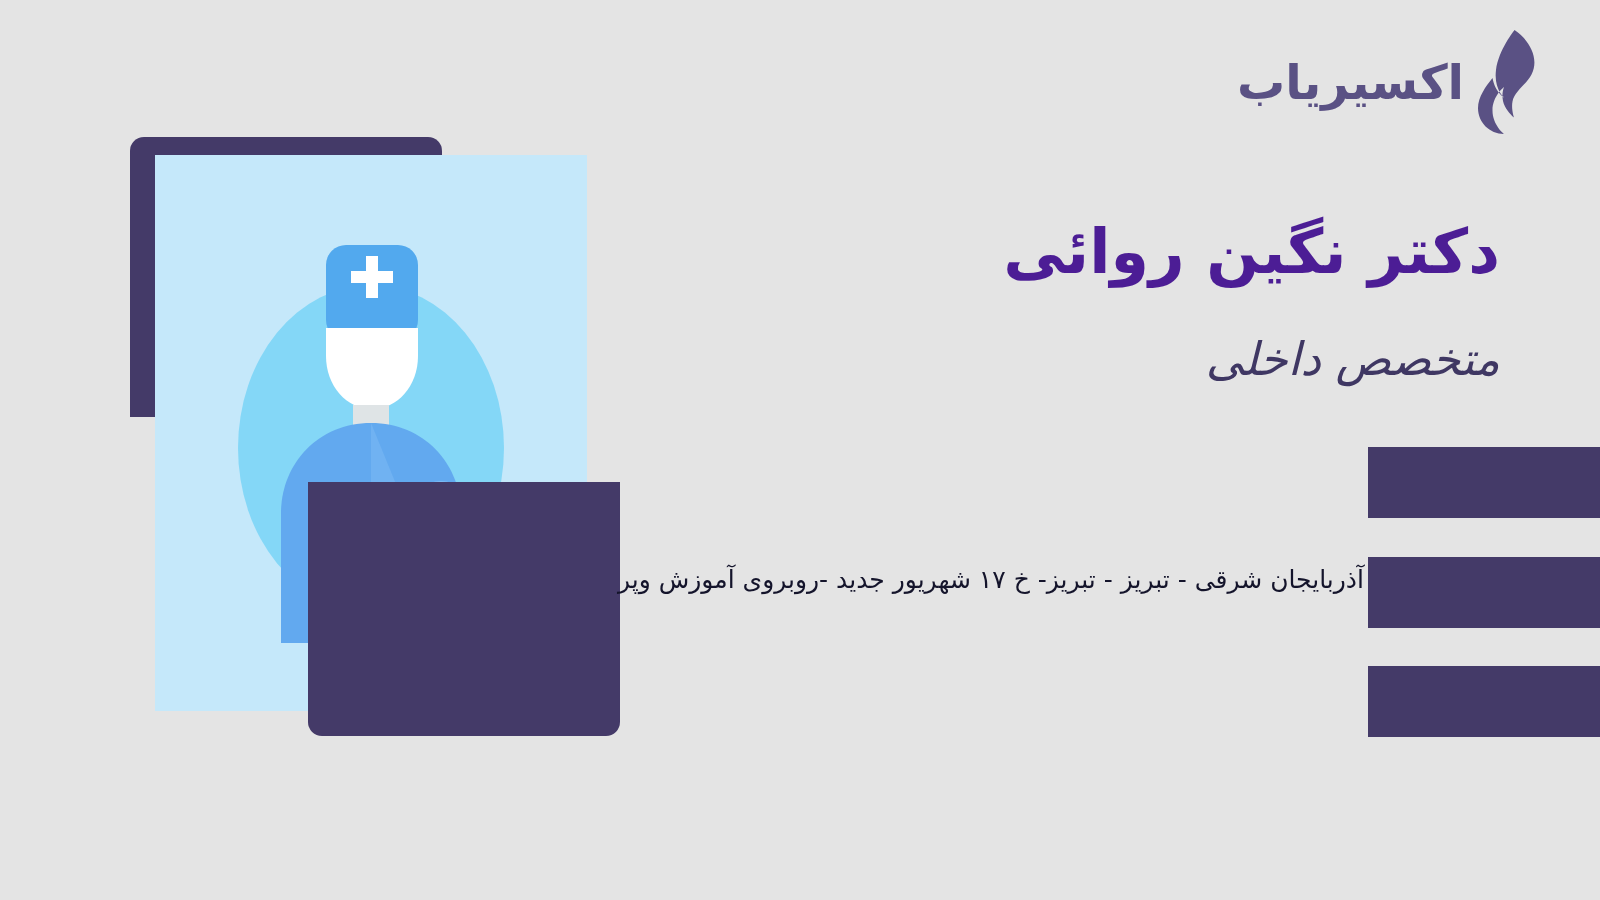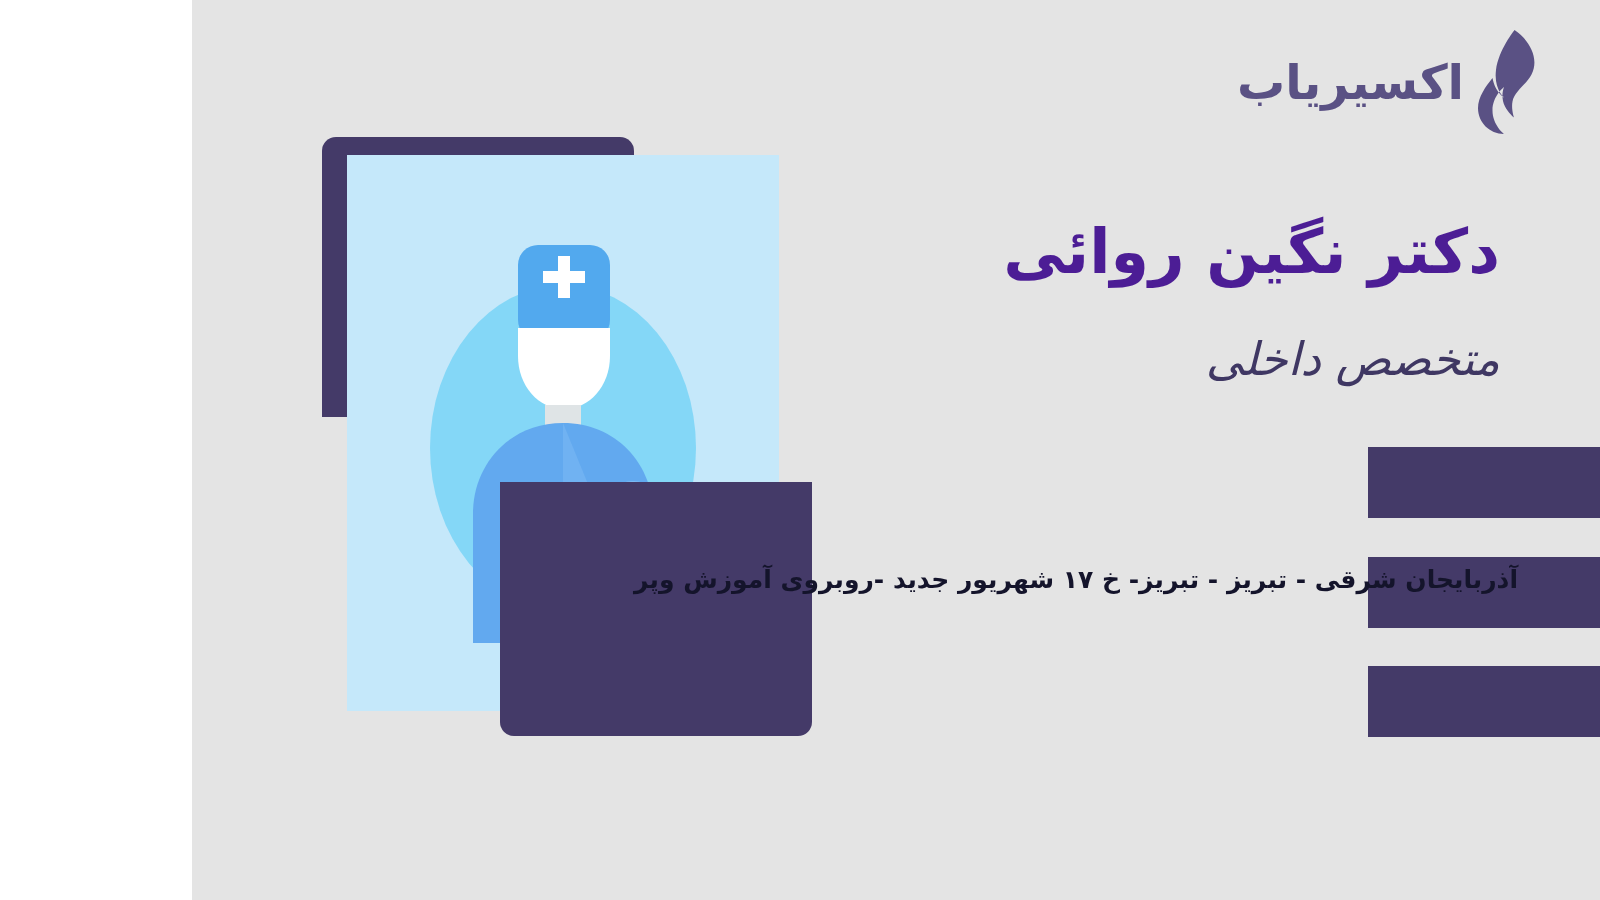--- a/index.html
+++ b/index.html
@@ -9,21 +9,21 @@
   }
   body {
     width: 1600px;
     height: 900px;
     overflow: hidden;
     font-family: "DejaVu Sans", "Liberation Sans", sans-serif;
   }
 
   #stage {
     position: relative;
-    width: 1408px;
+    width: 1600px;
     height: 900px;
     background: #e4e4e4;
     overflow: hidden;
   }
 
   
   #brand {
     position: absolute;
     top: 30px;
     right: 60px;
@@ -136,25 +136,25 @@
   }
 
   
   #doctor-address {
     position: absolute;
     right: 82px;
     top: 563px;
     width: 900px;
     font-family: "DejaVu Sans", "Liberation Sans", sans-serif;
     font-size: 25px;
-    font-weight: 700;
+    font-weight: 400;
     color: #14142b;
     line-height: 1.35;
     direction: rtl;
-    text-align: right;
+    text-align: left;
     white-space: nowrap;
     overflow: visible;
     z-index: 5;
   }
 </style>
 </head>
 <body>
 
 <div id="stage">
 

